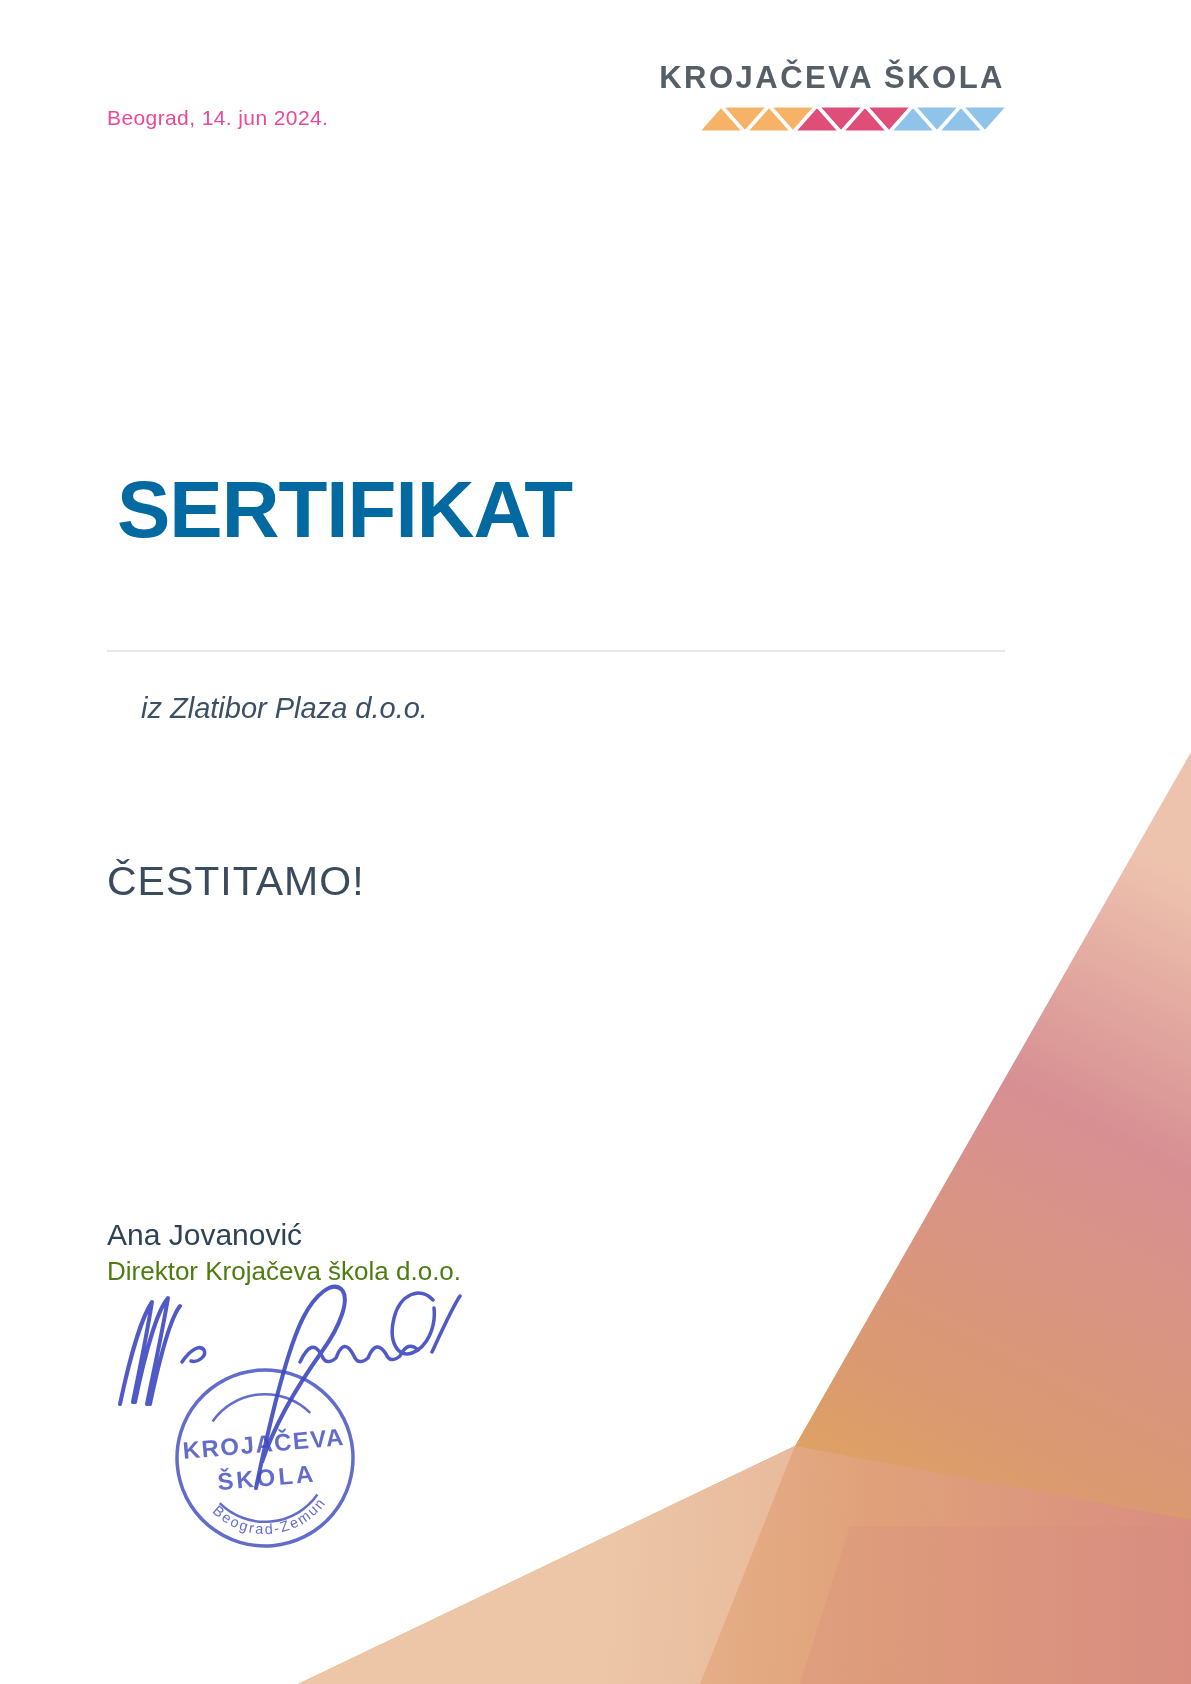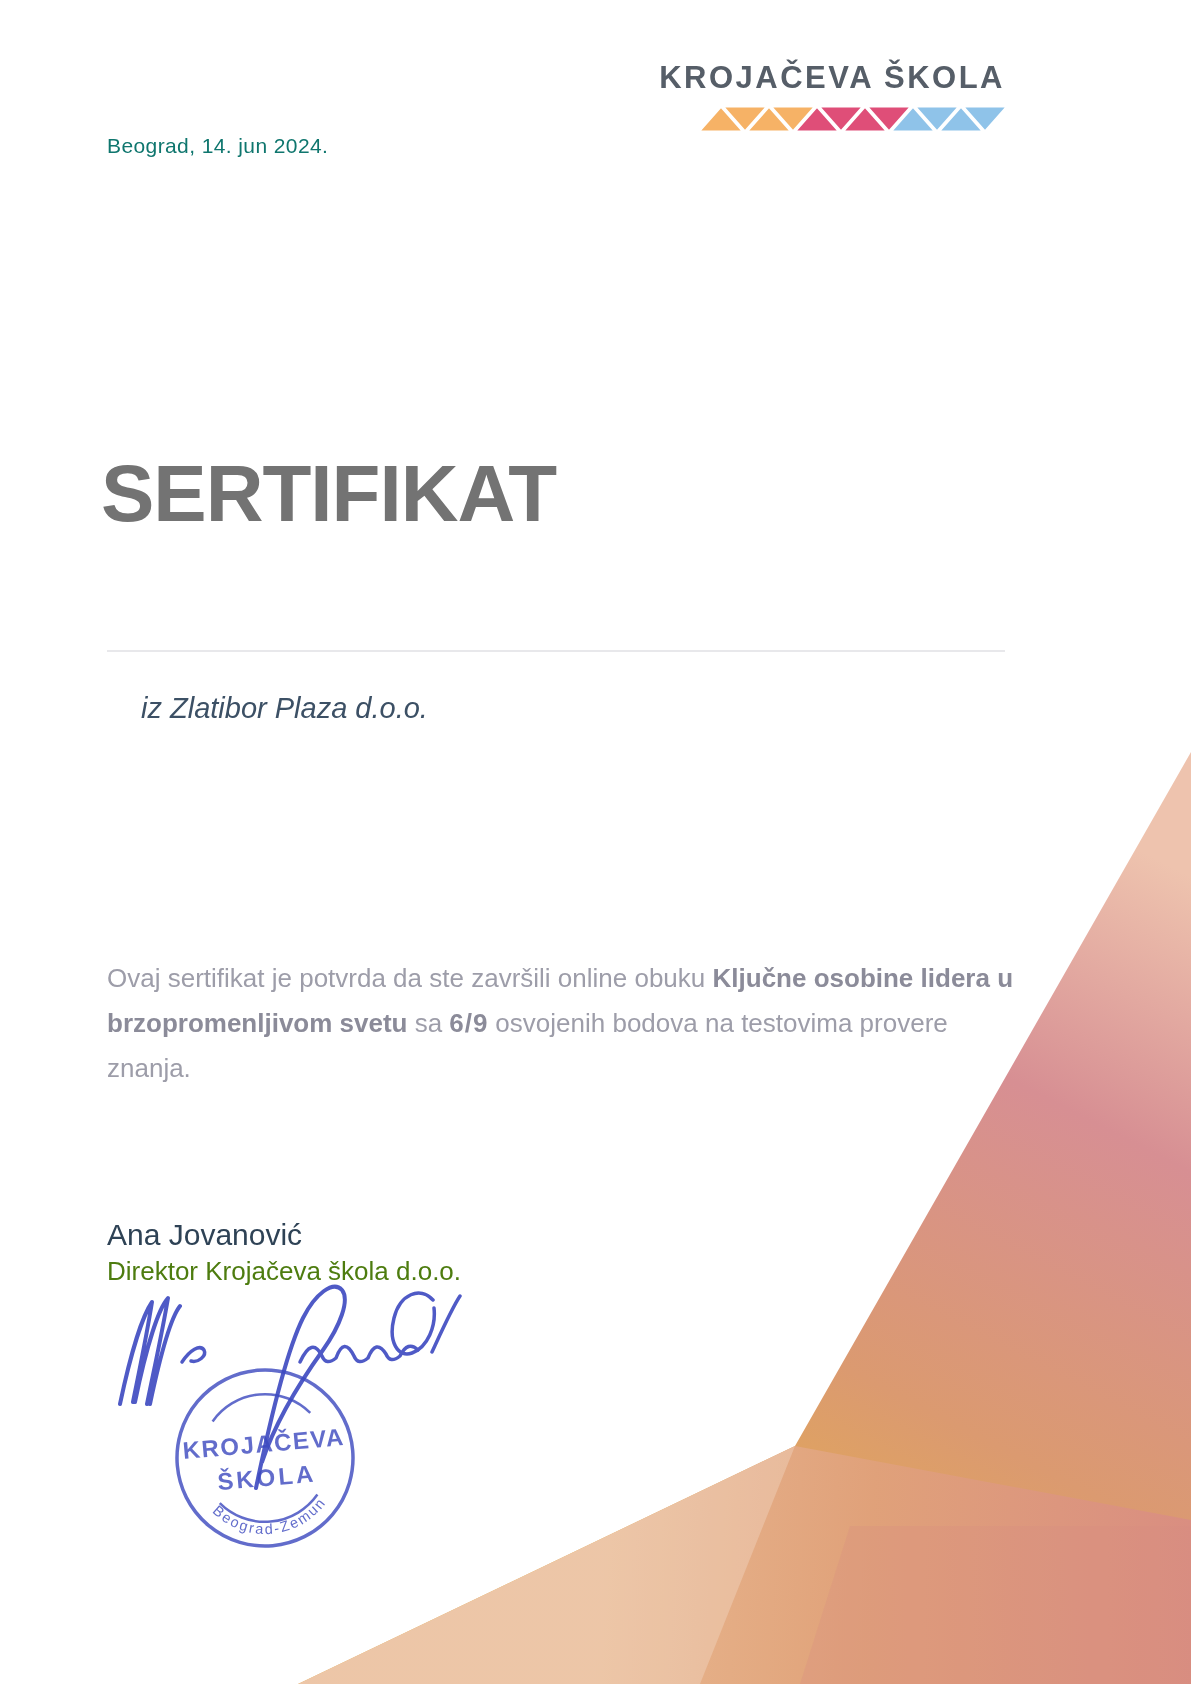--- a/index.html
+++ b/index.html
@@ -6,26 +6,26 @@
   .page{
     position:relative;
     width:1191px;height:1684px;
     background:#ffffff;
     overflow:hidden;
     font-family:"Liberation Sans",sans-serif;
   }
   .abs{position:absolute;}
   .bg-decor{position:absolute;left:0;top:0;width:1191px;height:1684px;pointer-events:none;}
 
-  .date{left:107px;top:106px;font-size:21px;color:#0f766e;letter-spacing:.4px;margin-top:28px;}
+  .date{left:107px;top:106px;font-size:21px;color:#ec4899;letter-spacing:.4px;}
   .logo-text{right:186px;top:60px;font-size:31px;color:#565e68;letter-spacing:2.5px;font-weight:700;}
   .logo-ribbon{right:183px;top:105px;}
 
   .issuer{left:107px;top:424px;font-size:27px;color:#3d4b60;font-weight:500;}
-  .cert-title{left:101px;top:452px;margin:0;font-size:80px;font-weight:800;color:#737373;letter-spacing:-1px;line-height:1.05;}
+  .cert-title{left:101px;top:452px;margin:16px;font-size:80px;font-weight:800;color:#0369a1;letter-spacing:-1px;line-height:1.05;}
 
   .name{left:105px;top:568px;font-size:62px;font-family:"DejaVu Serif",serif;font-style:italic;color:#3a4e66;white-space:nowrap;}
   .name-underline{left:107px;top:650px;width:898px;height:2px;background:#e8e8eb;}
   .company{left:107px;top:692px;font-size:29px;font-style:italic;color:#3c5065;font-weight:500;margin-left:34px;}
 
   .congrats{left:107px;top:858px;font-size:41px;color:#3a4b5e;font-weight:300;letter-spacing:1px;}
   .paragraph{left:107px;top:930px;width:920px;font-size:26px;line-height:45px;color:#9d9da9;}
   .paragraph .b{color:#8b8b99;font-weight:700;}
   .paragraph .score{color:#8b8b99;font-weight:700;margin:0 7px;letter-spacing:1px;}
 
@@ -74,21 +74,21 @@
       <polygon points="216,1 262,1 239,27" fill="#8fc3e9" stroke="#ffffff" stroke-width="3"></polygon>
       <polygon points="240,27 263,1 286,27" fill="#8fc3e9" stroke="#ffffff" stroke-width="3"></polygon>
       <polygon points="264,1 310,1 287,27" fill="#8fc3e9" stroke="#ffffff" stroke-width="3"></polygon>
     </svg>
 
   <h1 class="abs cert-title">SERTIFIKAT</h1>
 
   <div class="abs name-underline"></div>
   <div class="abs company">iz Zlatibor Plaza d.o.o.</div>
 
-  <p class="abs paragraph"><span>Ovaj sertifikat je potvrda da ste završili online obuku</span> <span class="b">Ključne osobine</span> <span class="b">lidera u brzopromenljivom svetu</span> <span>sa</span><span class="score">6/9</span><span>osvojenih bodova na</span> <span>testovima provere znanja.</span></p>
+  <div class="abs congrats">ČESTITAMO!</div>
 
   <div class="abs sig-name">Ana Jovanović</div>
   <div class="abs sig-title">Direktor Krojačeva škola d.o.o.</div>
 
   <svg class="abs stamp-sig" viewBox="85 1280 410 300" width="410" height="300">
     <defs>
       <path id="stampArc" d="M 193,1480 A 75,75 0 0 0 337,1480" fill="none"></path>
     </defs>
     <g stroke="#404dc0" fill="none" opacity="0.82" transform="rotate(-5 265 1458)">
       <circle cx="265" cy="1458" r="88" stroke-width="3.5"></circle>

